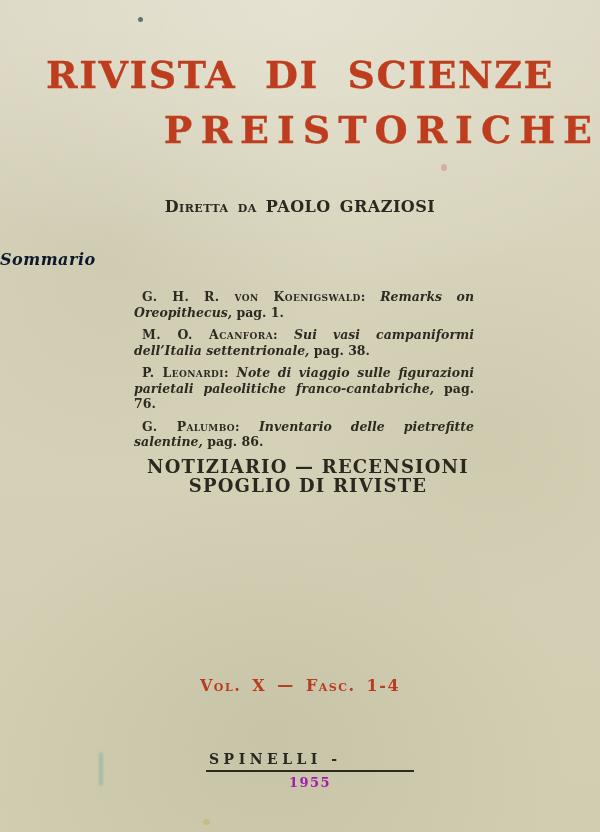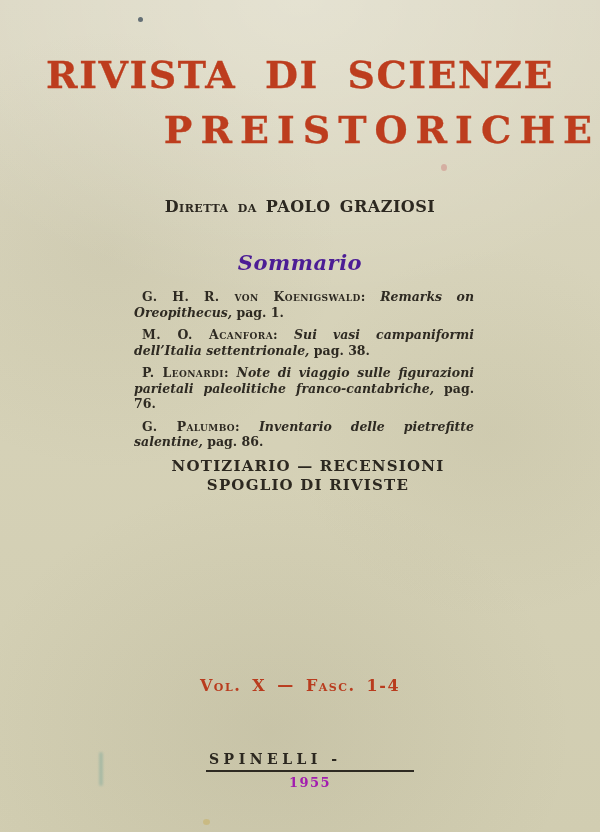--- a/index.html
+++ b/index.html
@@ -32,35 +32,35 @@
   .title-1{top:56px;letter-spacing:1.5px;word-spacing:14px;}
   .title-2{top:111px;letter-spacing:8px;text-indent:8px;text-align:right;}
 
   .subtitle{
     position:absolute;top:185px;left:0;width:100%;text-align:center;
     font-size:16px;font-weight:700;letter-spacing:.5px;word-spacing:3px;color:#2c2820;margin-top:12px;
   }
   .subtitle .prefix{font-variant:small-caps;}
 
   .sommario-h{
-    position:absolute;top:250px;left:0;width:100%;text-align:center;
-    font-style:italic;font-weight:700;font-size:21px;letter-spacing:.5px;color:#4c1d95;
+    position:absolute;top:250px;left:0;width:100%;text-align:left;
+    font-style:italic;font-weight:700;font-size:16px;letter-spacing:.5px;color:#0f172a;
   }
 
   .toc{
     position:absolute;top:289px;left:134px;width:340px;
     font-size:12.5px;line-height:15.5px;font-weight:700;
     text-align:justify;color:#2e2a22;hyphens:auto;
   }
   .toc p{margin:0 0 7px 0;text-indent:8px;}
   .authors{font-variant:small-caps;letter-spacing:.4px;}
   .etitle{font-style:italic;}
   .sections{
     margin-top:11px;text-align:center;text-indent:0;
-    font-size:15px;line-height:19px;letter-spacing:1.2px;color:#2c2820;
+    font-size:18px;line-height:19px;letter-spacing:1.2px;color:#2c2820;
   }
 
   .volume{
     position:absolute;top:676px;left:0;width:100%;text-align:center;
     color:#b93c1e;font-variant:small-caps;font-weight:700;
     font-size:16px;letter-spacing:1.5px;word-spacing:4px;
   }
 
   .imprint{position:absolute;left:206px;top:751px;width:208px;}
   .publisher{

